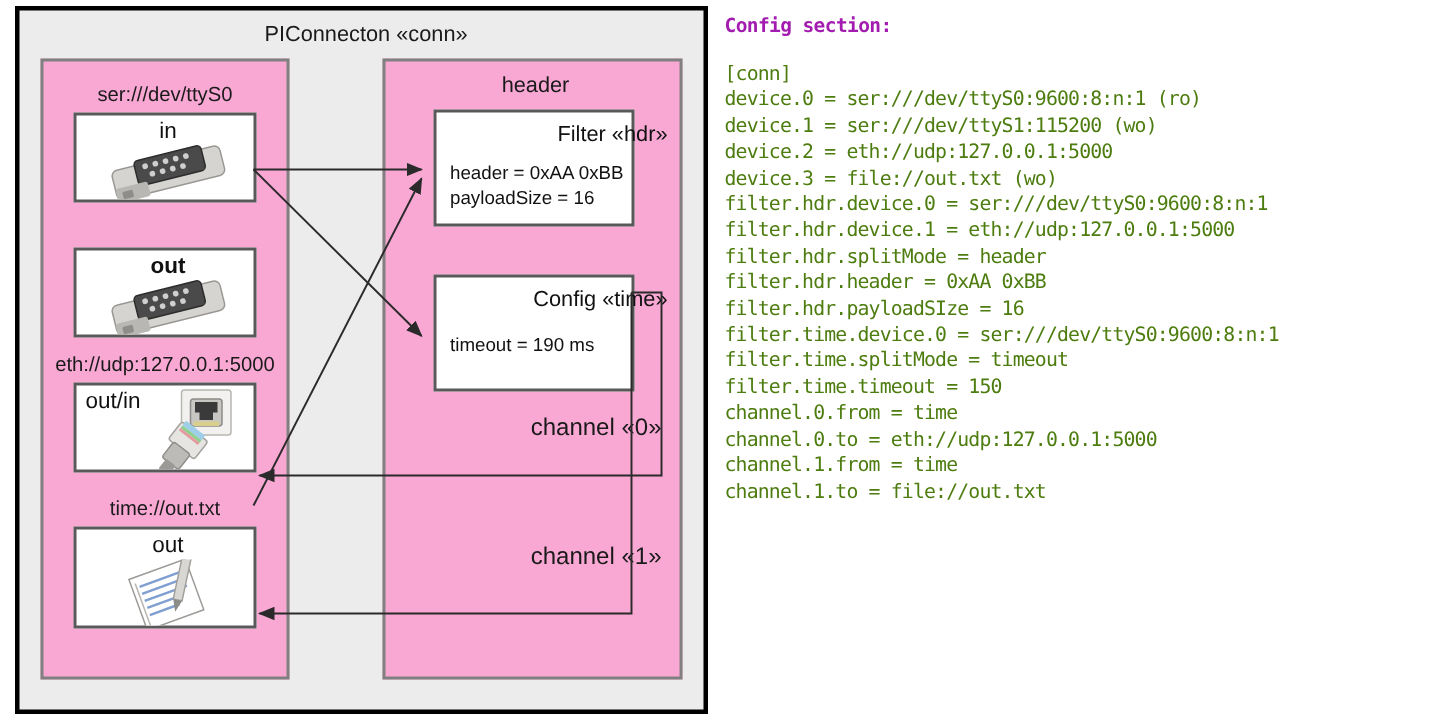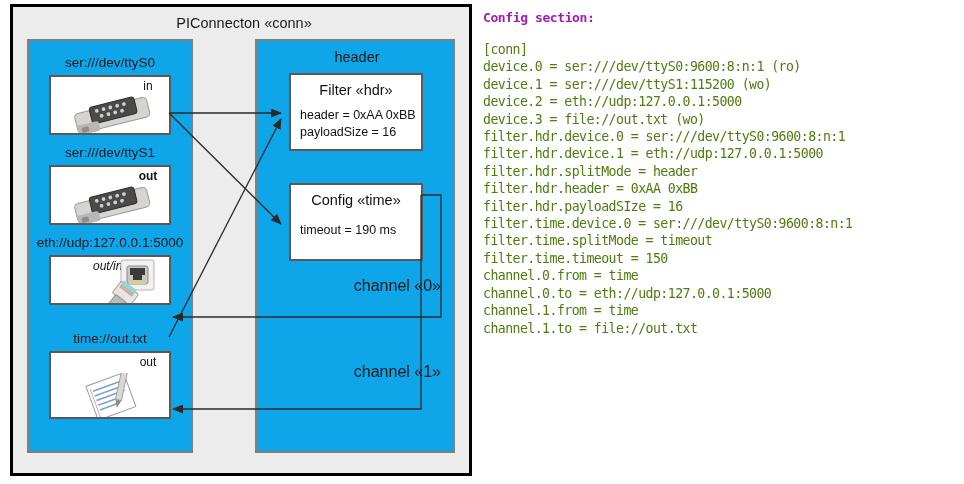--- a/index.html
+++ b/index.html
@@ -7,41 +7,41 @@
 
   #root{position:relative;width:964px;height:484px;background:#ffffff;}
 
   
   #diagram{position:absolute;left:10px;top:4px;width:462px;height:472px;
            background:#ececec;border:3px solid #000000;box-sizing:border-box;}
 
   #diagram-title{position:absolute;left:0;top:8px;width:462px;text-align:center;
                  font-size:14.5px;color:#1a1a1a;}
 
-  .panel{position:absolute;background:#0ea5e9;border:2px solid #808080;box-sizing:border-box;}
+  .panel{position:absolute;background:#f9a8d4;border:2px solid #808080;box-sizing:border-box;}
 
   #devices-panel{left:14px;top:32px;width:166px;height:414px;}
   #filters-panel{left:242px;top:32px;width:200px;height:414px;}
 
   #filters-title{position:absolute;left:0;top:8px;width:200px;text-align:center;
                  font-size:14.5px;color:#1a1a1a;}
 
   
   .dev-label{position:absolute;text-align:center;font-size:13.5px;color:#1a1a1a;
              white-space:nowrap;}
 
   .devbox{position:absolute;background:#ffffff;border:2px solid #595959;
           box-sizing:border-box;overflow:hidden;}
-  .devbox .dir{position:absolute;font-size:12px;color:#111111;padding-left:36px;}
+  .devbox .dir{position:absolute;font-size:15px;color:#111111;}
 
   
   .filterbox{position:absolute;background:#ffffff;border:2px solid #595959;
              box-sizing:border-box;}
-  .filterbox .ftitle{position:absolute;left:0;top:7px;width:100%;text-align:center;
-                     font-size:14.5px;color:#111111;}
+  .filterbox .ftitle{position:absolute;left:0;top:7px;width:100%;text-align:right;
+                     font-size:14.5px;color:#111111;padding-left:24px;}
   .filterbox .fattr{position:absolute;left:9px;font-size:12.5px;color:#111111;
                     white-space:nowrap;}
 
   
   .chan-label{position:absolute;font-size:16px;color:#1a1a1a;white-space:nowrap;
               text-align:right;}
 
   #wires{position:absolute;left:0;top:0;width:462px;height:472px;pointer-events:none;}
 
   
@@ -84,21 +84,20 @@
                 <circle cx="39.5" cy="20" r="1.9"></circle>
               <circle cx="46.5" cy="20" r="1.9"></circle>
                 <circle cx="53.5" cy="20" r="1.9"></circle>
             </g>
             <rect x="6" y="24" width="22" height="10" rx="2" fill="#b9b7b3"></rect>
             <rect x="10" y="27" width="7" height="5" rx="1" fill="#8f8d89"></rect>
           </g>
         </svg>
       </div>
 
-      <div class="dev-label" style="left:0;top:104px;width:162px;">ser:///dev/ttyS1</div>
       <div class="devbox" style="left:20px;top:124px;width:122px;height:60px;">
         <div class="dir" style="left:0;top:2px;width:122px;text-align:center;font-weight:bold;">out</div>
         <svg class="icon" style="left:18px;top:16px;" width="88" height="42" viewBox="0 0 88 42">
           <g transform="rotate(-14 44 21)">
             <rect x="6" y="12" width="74" height="20" rx="4" fill="#d6d4d0" stroke="#9a9894" stroke-width="1"></rect>
             <rect x="22" y="9" width="46" height="17" rx="3" fill="#4a4a4a" stroke="#2c2c2c" stroke-width="1"></rect>
             <g fill="#cfcfcf">
               <circle cx="29" cy="14" r="1.9"></circle>
                 <circle cx="36" cy="14" r="1.9"></circle>
               <circle cx="43" cy="14" r="1.9"></circle>
@@ -109,21 +108,21 @@
               <circle cx="46.5" cy="20" r="1.9"></circle>
                 <circle cx="53.5" cy="20" r="1.9"></circle>
             </g>
             <rect x="6" y="24" width="22" height="10" rx="2" fill="#b9b7b3"></rect>
             <rect x="10" y="27" width="7" height="5" rx="1" fill="#8f8d89"></rect>
           </g>
         </svg>
       </div>
 
       <div class="dev-label" style="left:0;top:194px;width:162px;">eth://udp:127.0.0.1:5000</div>
-      <div class="devbox" style="left:20px;top:214px;width:122px;height:50px;font-style:italic;">
+      <div class="devbox" style="left:20px;top:214px;width:122px;height:60px;">
         <div class="dir" style="left:6px;top:2px;font-weight:normal;">out/in</div>
         <svg class="icon" style="left:48px;top:2px;" width="72" height="62" viewBox="0 0 72 62">
           <rect x="22" y="1" width="33" height="30" rx="2" fill="#f2f1ef" stroke="#b7b5b1" stroke-width="1"></rect>
           <rect x="28" y="7" width="21" height="18" rx="2" fill="#c9c7c3" stroke="#8d8b87" stroke-width="1"></rect>
           <path d="M31 9 h15 v7 h-3 v5 h-9 v-5 h-3 z" fill="#3a3a3a"></path>
           <rect x="30" y="22" width="17" height="3" fill="#d8cf8a"></rect>
           <g transform="rotate(38 26 40)">
             <rect x="12" y="28" width="22" height="15" rx="2" fill="#e6e5e2" stroke="#a5a39f" stroke-width="1"></rect>
             <rect x="14" y="26" width="16" height="4" fill="#9fcfe8"></rect>
             <rect x="14" y="30" width="16" height="2" fill="#8fd08f"></rect>

